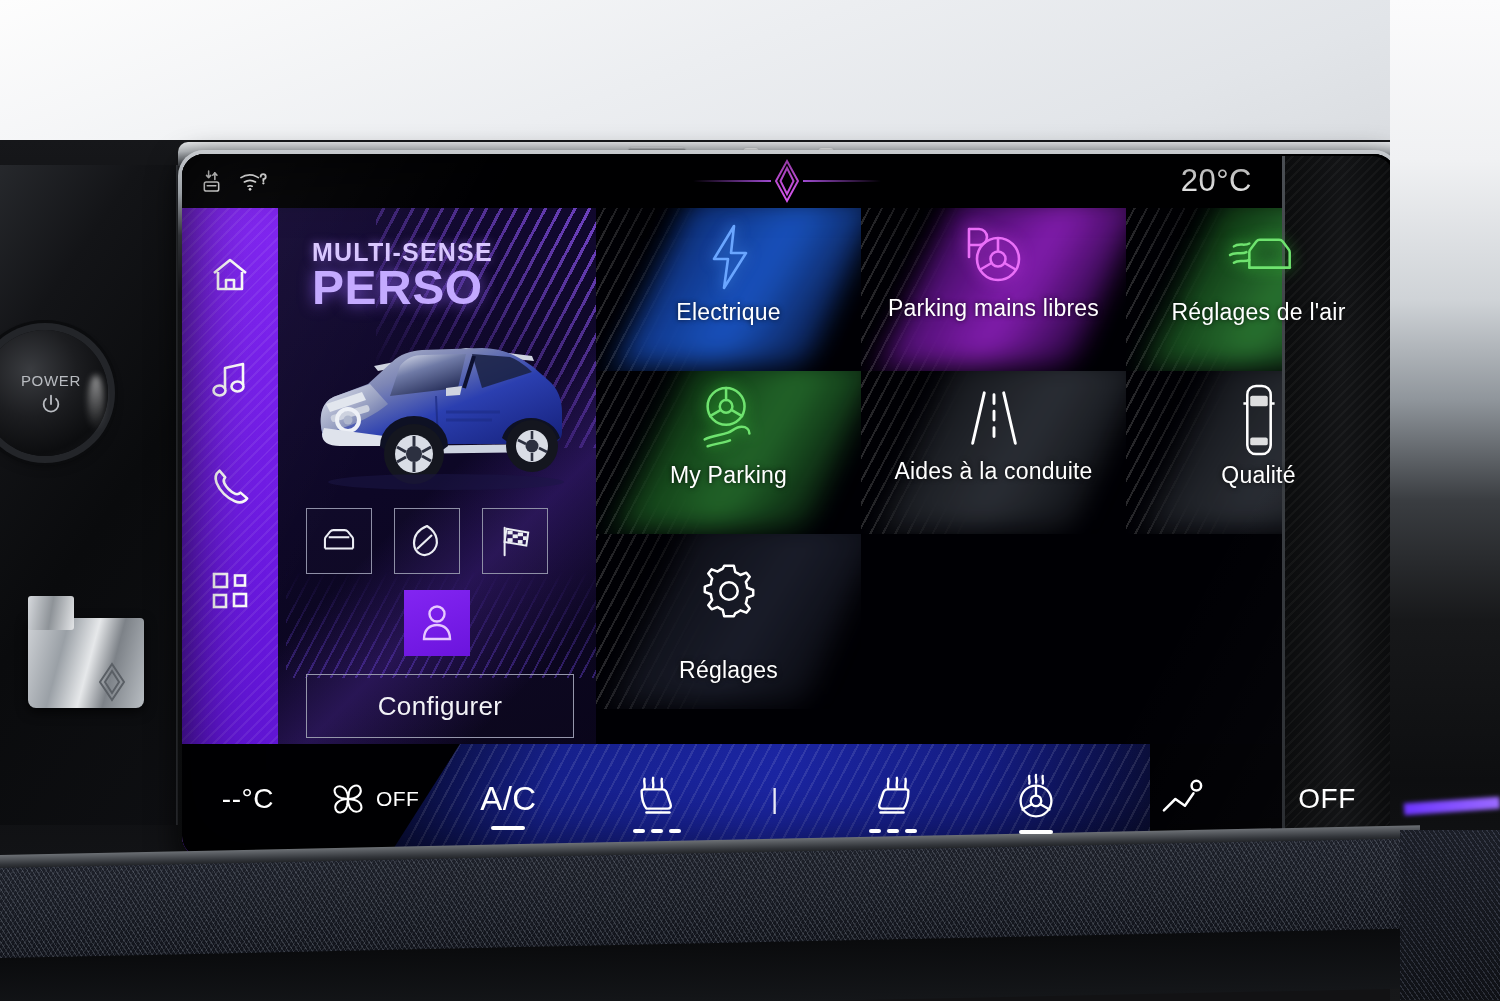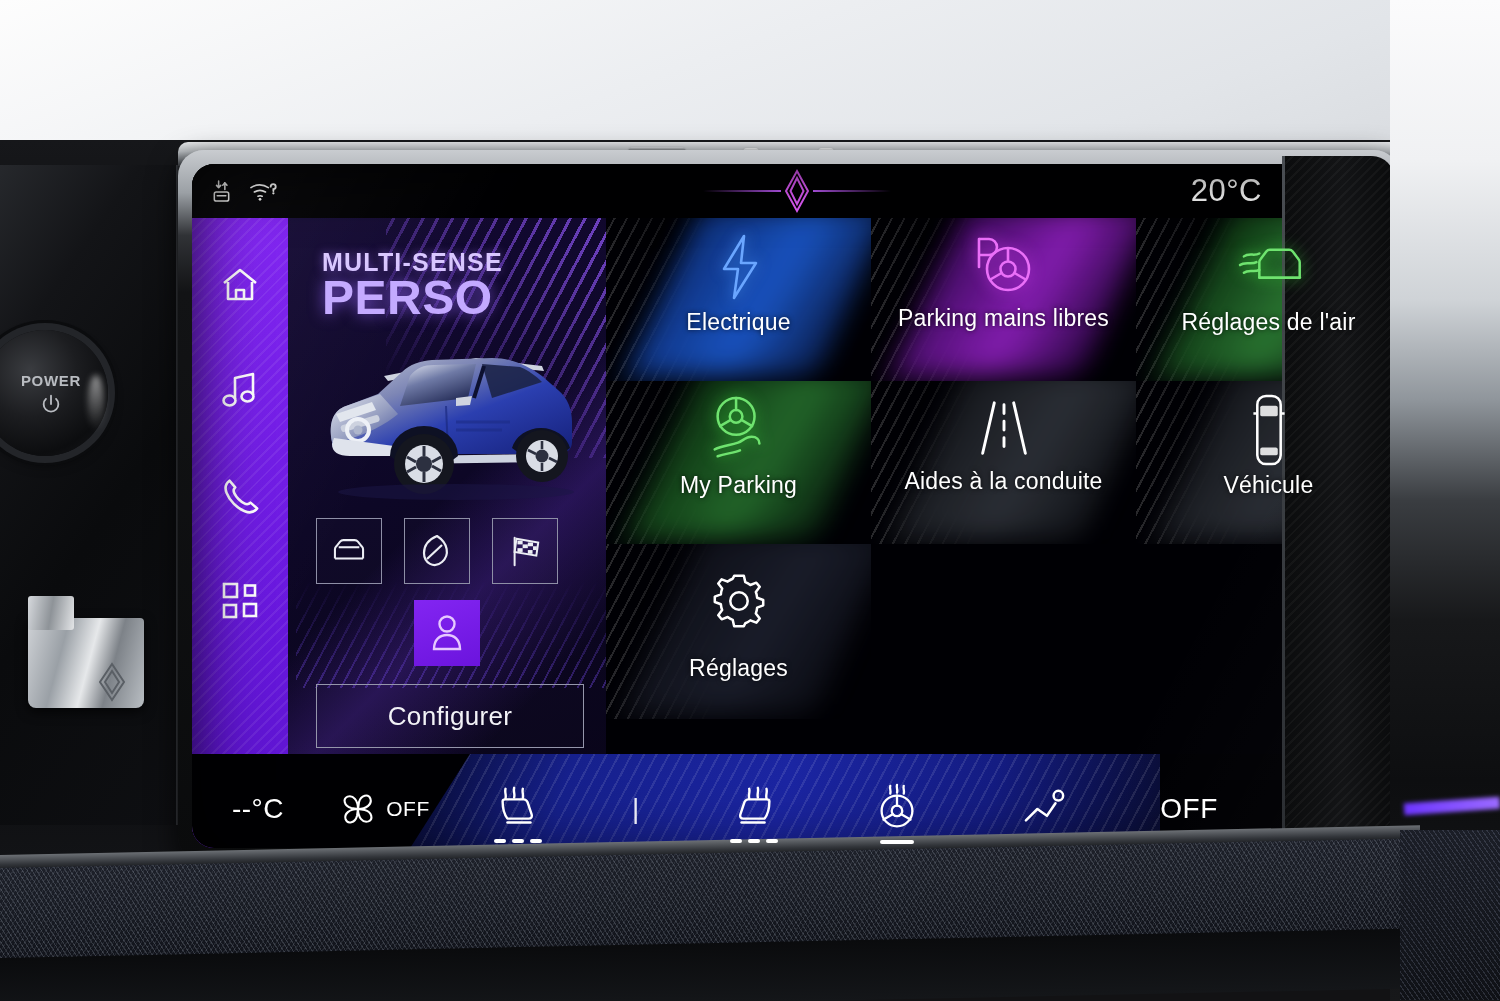--- a/index.html
+++ b/index.html
@@ -51,21 +51,21 @@
 
   
   .power-knob {
     position: absolute; left: -18px; top: 330px; width: 126px; height: 126px;
     border-radius: 50%;
     background: radial-gradient(circle at 38% 32%, #3a3c40 0%, #1c1d20 40%, #0c0d0f 72%, #18191c 100%);
     box-shadow: 0 0 0 7px #232529, 0 0 0 10px #0b0c0e, 0 6px 14px rgba(0,0,0,.8);
     display: flex; flex-direction: column; align-items: center; justify-content: center;
   }
   .power-knob .pk-label {
-    color: #b9bcc1; font-size: 15px; letter-spacing: .7px; font-weight: 700;
+    color: #b9bcc1; font-size: 15px; letter-spacing: .7px; font-weight: 400;
     margin-left: 12px;
   }
   .power-knob .pk-glyph { margin-left: 12px; margin-top: 4px; }
   .knob-shine {
     position:absolute; right:4px; top:36%; width:16px; height:56px;
     border-radius:50%;
     background: linear-gradient(to bottom, rgba(255,255,255,.55), rgba(255,255,255,0));
     filter: blur(3px);
   }
 
@@ -84,21 +84,21 @@
   .rdiamond {
     position:absolute; right: 16px; bottom: 6px;
   }
 
   
   .bezel {
     position: absolute; left: 178px; top: 150px; width: 1222px; height: 712px;
     border-radius: 26px;
     background: linear-gradient(to bottom, #c9ccd0 0%, #9ba0a5 6%, #303236 12%, #121315 20%, #0a0b0c 100%);
     box-shadow: 0 10px 30px rgba(0,0,0,.75);
-    padding: 14px;
+    padding: 4px;
   }
   .bezel-inner {
     width: 100%; height: 100%;
     border-radius: 22px;
     background: #090a0b;
     position: relative;
     overflow: hidden;
   }
   
   .top-rail {
@@ -688,33 +688,33 @@
               <div class="tile-stripes"></div>
               <div class="tile-glow" style="background:linear-gradient(100deg,#16181d,#2d3138 55%,#121419);"></div>
               <div class="tile-icon">
                 <svg width="44" height="76" viewBox="0 0 44 78" fill="none" stroke="#ffffff" stroke-width="2.6" stroke-linejoin="round">
                   <rect x="10" y="4" width="24" height="70" rx="9"></rect>
                   <rect x="13" y="14" width="18" height="11" rx="2" fill="#ffffff" stroke="none" opacity=".85"></rect>
                   <rect x="13" y="57" width="18" height="8" rx="2" fill="#ffffff" stroke="none" opacity=".85"></rect>
                   <path d="M10 22 h-4 M34 22 h4"></path>
                 </svg>
               </div>
-              <div class="tile-label">Véhicule</div>
+              <div class="tile-label">Qualité</div>
             </div>
 
             <div class="tile" style="left:0;top:326px;height:175px">
               <div class="tile-stripes"></div>
               <div class="tile-glow" style="background:linear-gradient(100deg,#13151f,#222636 55%,#0f111a); opacity:.75;"></div>
               <div class="tile-icon" style="margin-top:22px">
                 <svg width="62" height="62" viewBox="0 0 64 64" fill="none" stroke="#ffffff" stroke-width="2.6" stroke-linejoin="round">
                   <path d="M32 6 l5 0 1.5 6.5 a21 21 0 0 1 5.2 3 l6.2 -2.4 3.5 4.3 -4 5.3 a21 21 0 0 1 1.3 5.9 l6.3 2.4 0 5.5 -6.3 2.4 a21 21 0 0 1 -1.3 5.9 l4 5.3 -3.5 4.3 -6.2 -2.4 a21 21 0 0 1 -5.2 3 L37 58 l-5 0 -5 0 -1.5 -6.5 a21 21 0 0 1 -5.2 -3 l-6.2 2.4 -3.5 -4.3 4 -5.3 a21 21 0 0 1 -1.3 -5.9 L7 33 l0 -5.5 6.3 -2.4 a21 21 0 0 1 1.3 -5.9 l-4 -5.3 3.5 -4.3 6.2 2.4 a21 21 0 0 1 5.2 -3 L27 6 Z"></path>
                   <circle cx="32" cy="32" r="9"></circle>
                 </svg>
               </div>
-              <div class="tile-label" style="margin-top:18px">Réglages</div>
+              <div class="tile-label" style="margin-top:30px">Réglages</div>
             </div>
 
           </div>
         </div>
 
         <div class="climate">
           <div class="climate-hl"></div>
 
           <div class="cl-item" style="width:132px">
             <span class="cl-text">--°C</span>
@@ -725,20 +725,24 @@
               <svg width="40" height="40" viewBox="0 0 42 42" fill="none" stroke="#fff" stroke-width="2.2" stroke-linejoin="round">
                 <path d="M21 21 C21 12 16 6 10 8 C5 10 6 18 14 20 Z"></path>
                 <path d="M21 21 C30 21 36 16 34 10 C32 5 24 6 22 14 Z"></path>
                 <path d="M21 21 C21 30 26 36 32 34 C37 32 36 24 28 22 Z"></path>
                 <path d="M21 21 C12 21 6 26 8 32 C10 37 18 36 20 28 Z"></path>
               </svg>
             </span>
             <span class="cl-text small">OFF</span>
           </div>
 
+          <div class="cl-item" style="width:150px">
+            <span class="cl-text" style="font-size:33px">A/C</span>
+            <span class="underline-bar"></span>
+          </div>
 
           <div class="cl-item" style="width:148px">
             <span>
               <svg width="52" height="50" viewBox="0 0 54 52" fill="none" stroke="#fff" stroke-width="2.5" stroke-linecap="round" stroke-linejoin="round">
                 <path d="M14 5 c-1 4 1 6 0 10 M23 4 c-1 4 1 6 0 10 M32 5 c-1 4 1 6 0 10"></path>
                 <path d="M11 18 c0 9 2 14 5 18 h22 c3 0 4 -2 3 -5 l-4 -12 c-1 -2 -2 -3 -4 -3 H14 c-2 0 -3 1 -3 2 Z"></path>
                 <path d="M16 40 h24"></path>
               </svg>
             </span>
             <span class="dashes">

